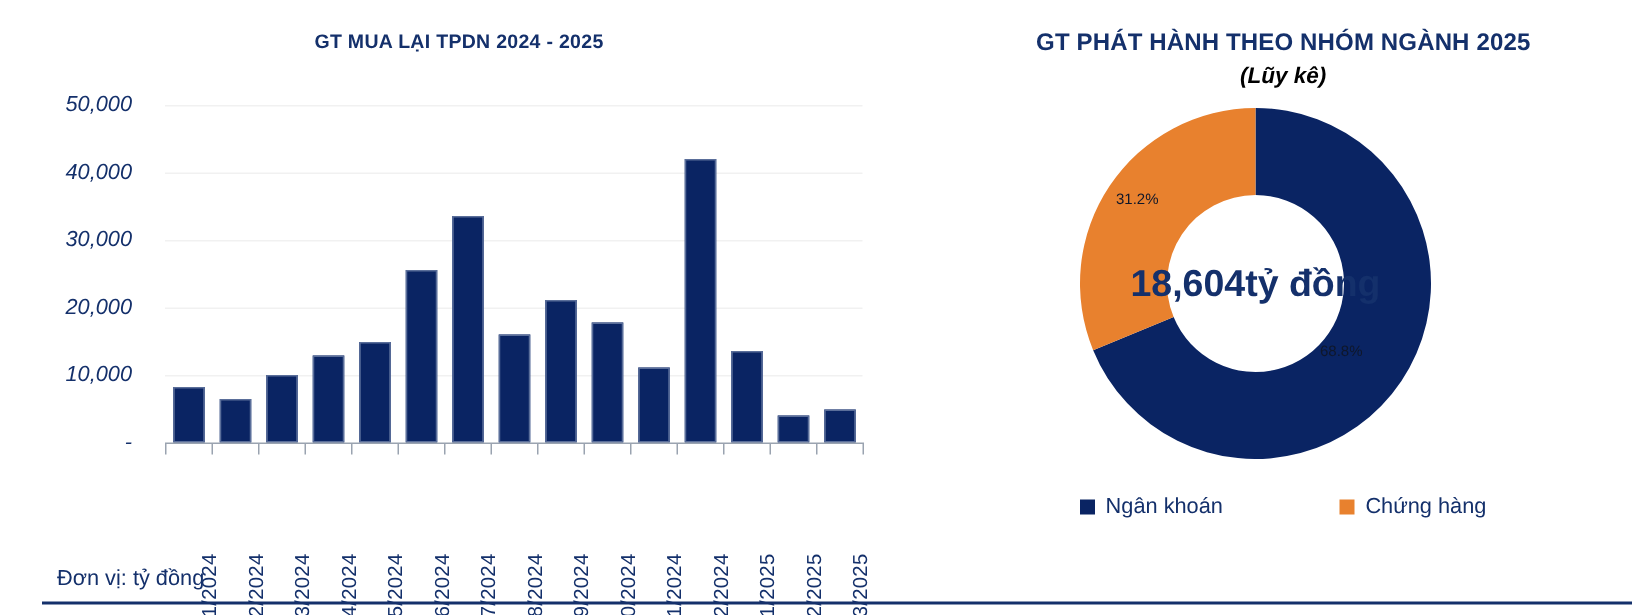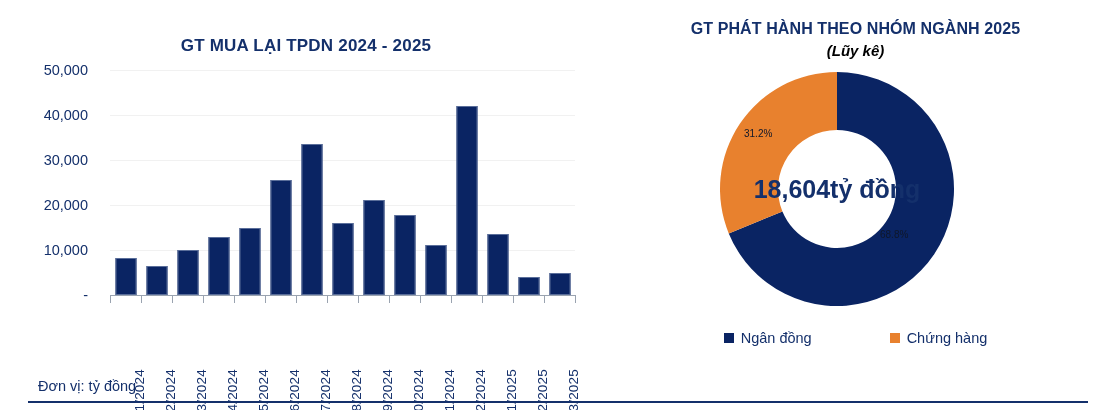--- a/index.html
+++ b/index.html
@@ -28,25 +28,24 @@
     width: 612px;
     height: 372px;
   }
 
   .bar-title {
     position: absolute;
     top: 20px;
     left: 0;
     width: 612px;
     text-align: center;
-    font-size: 17px;
+    font-size: 13px;
     font-weight: bold;
     color: #14306b;
     letter-spacing: 0.2px;
-    margin-top: 16px;
   }
 
   
   #bar-plot {
     position: absolute;
     left: 110px;
     top: 70px;
     width: 465px;
     height: 225px;     
   }
@@ -66,20 +65,21 @@
     width: 100px;
     height: 225px;
   }
   .ylabel {
     position: absolute;
     right: 12px;
     transform: translateY(-50%);
     font-size: 14.5px;
     color: #14306b;
     white-space: nowrap;
+    font-style: italic;
   }
 
   .bars-layer {
     position: absolute;
     left: 110px;
     top: 70px;
     width: 465px;
     height: 225px;
   }
   .bar-slot {
@@ -384,21 +384,21 @@
 
       <div class="donut-hole-text">
         <div class="hole-value">18,604</div>
         <div class="hole-unit">tỷ đồng</div>
       </div>
     </div>
 
     <div class="donut-legend">
       <div class="legend-item">
         <span class="legend-swatch" style="background:#0a2463;"></span>
-        <span>Ngân đồng</span>
+        <span>Ngân khoán</span>
       </div>
       <div class="legend-item">
         <span class="legend-swatch" style="background:#e8812e;"></span>
         <span>Chứng hàng</span>
       </div>
     </div>
   </div>
 
   <div id="footer-note">Đơn vị: tỷ đồng</div>
   <div id="footer-rule"></div>

